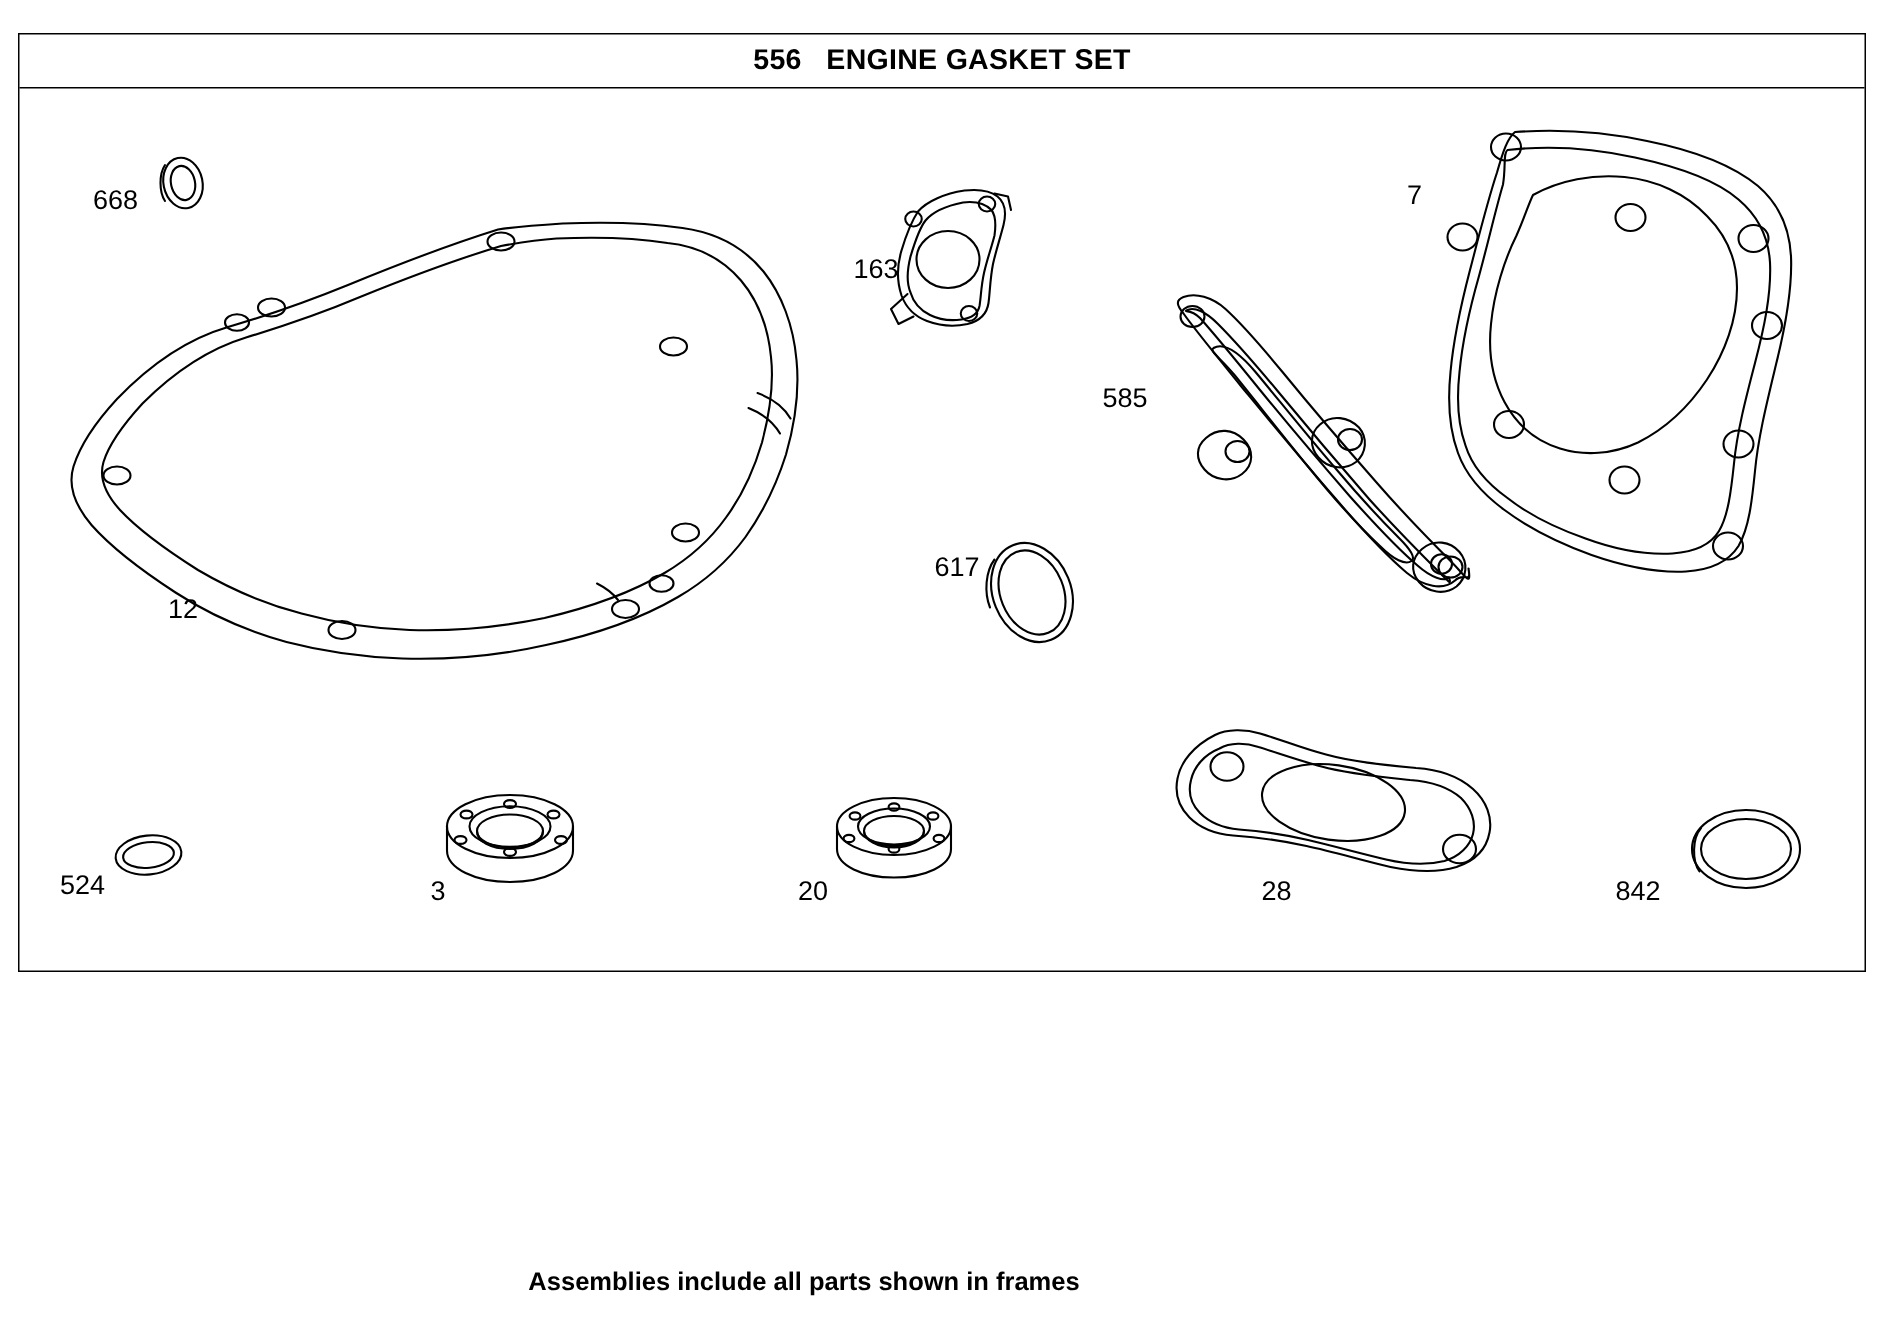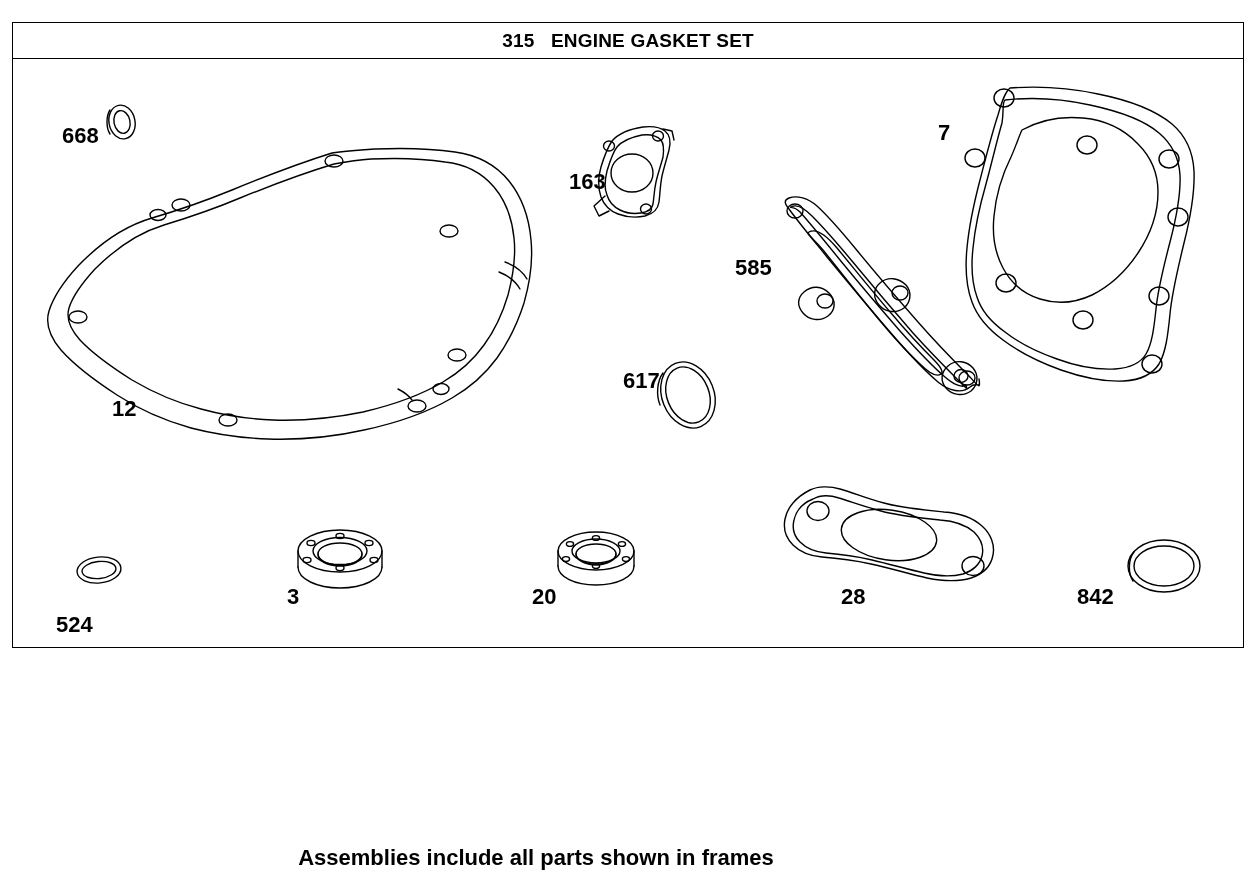--- a/index.html
+++ b/index.html
@@ -50,31 +50,31 @@
   }
   .drawing-area {
     position: absolute;
     left: 0;
     top: 36px;
     width: 100%;
     height: 589px;
   }
   .callout {
     position: absolute;
-    font-size: 22px;
-    font-weight: bold;
+    font-size: 18px;
+    font-weight: normal;
     white-space: nowrap;
   }
   .footer-note {
     position: absolute;
     left: 0;
     top: 845px;
     width: 1072px;
     text-align: center;
-    font-size: 22px;
+    font-size: 17px;
     font-weight: bold;
   }
   svg.art {
     position: absolute;
     left: 0;
     top: 0;
     width: 1260px;
     height: 888px;
     pointer-events: none;
   }
@@ -86,21 +86,21 @@
     stroke-linecap: round;
   }
 </style>
 </head>
 <body>
 
 <div id="sheet">
 
   <div class="frame">
     <div class="title-bar">
-      <span class="title-text">315   ENGINE GASKET SET</span>
+      <span class="title-text">556   ENGINE GASKET SET</span>
     </div>
     <div class="drawing-area"></div>
   </div>
 
   <svg class="art" viewBox="0 0 1260 888">
 
     <g>
       <ellipse cx="122" cy="122" rx="13" ry="17" transform="rotate(-12 122 122)"></ellipse>
       <ellipse cx="122" cy="122" rx="8" ry="11.5" transform="rotate(-12 122 122)"></ellipse>
       <path d="M110 110 C106 116 106 128 110 134"></path>
@@ -367,21 +367,21 @@
     </g>
 
   </svg>
 
   <div class="callout" style="left:62px; top:123px;">668</div>
   <div class="callout" style="left:112px; top:396px;">12</div>
   <div class="callout" style="left:541px; top:169px;margin-left:28px;">163</div>
   <div class="callout" style="left:938px; top:120px;">7</div>
   <div class="callout" style="left:735px; top:255px;text-align:right;">585</div>
   <div class="callout" style="left:623px; top:368px;">617</div>
-  <div class="callout" style="left:56px; top:580px;margin-top:32px;">524</div>
+  <div class="callout" style="left:40px; top:580px;">524</div>
   <div class="callout" style="left:287px; top:584px;">3</div>
   <div class="callout" style="left:532px; top:584px;">20</div>
   <div class="callout" style="left:841px; top:584px;">28</div>
   <div class="callout" style="left:1077px; top:584px;">842</div>
 
   <div class="footer-note">Assemblies include all parts shown in frames</div>
 
 </div>
 
 </body></html>

